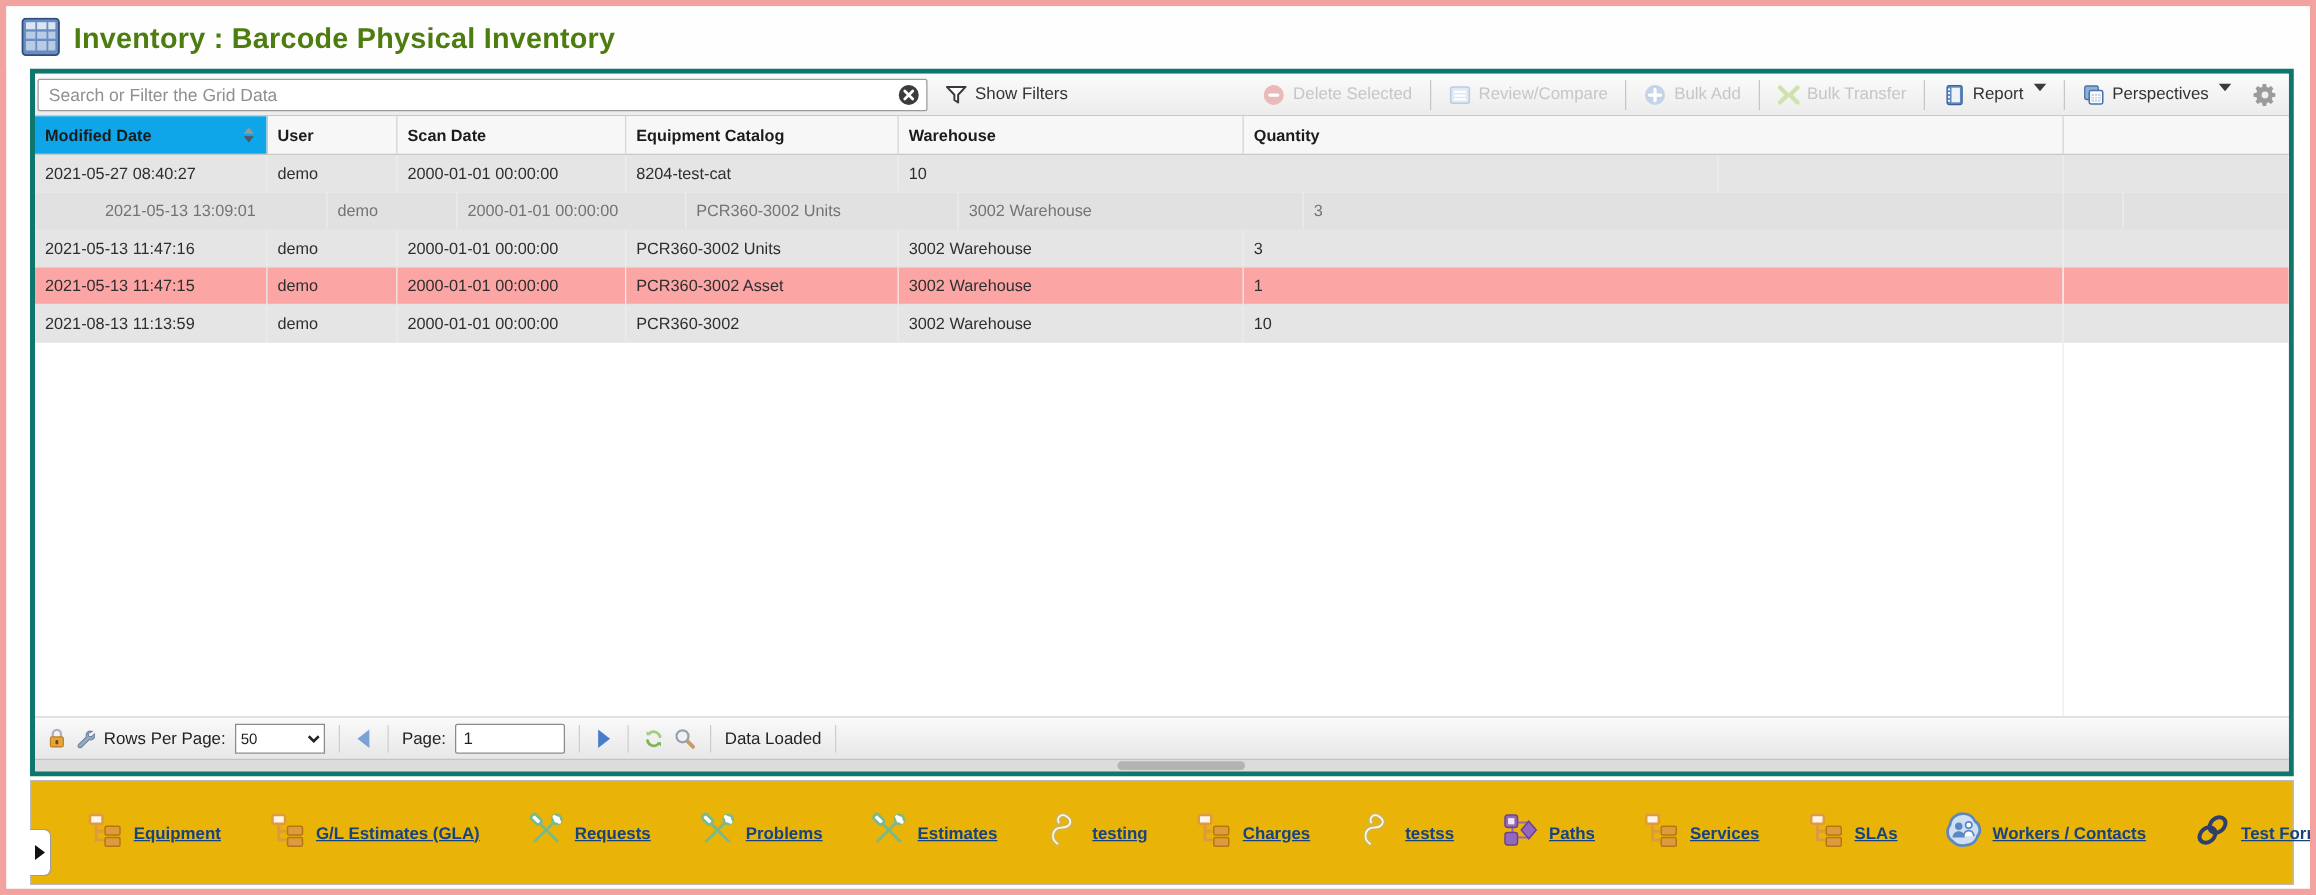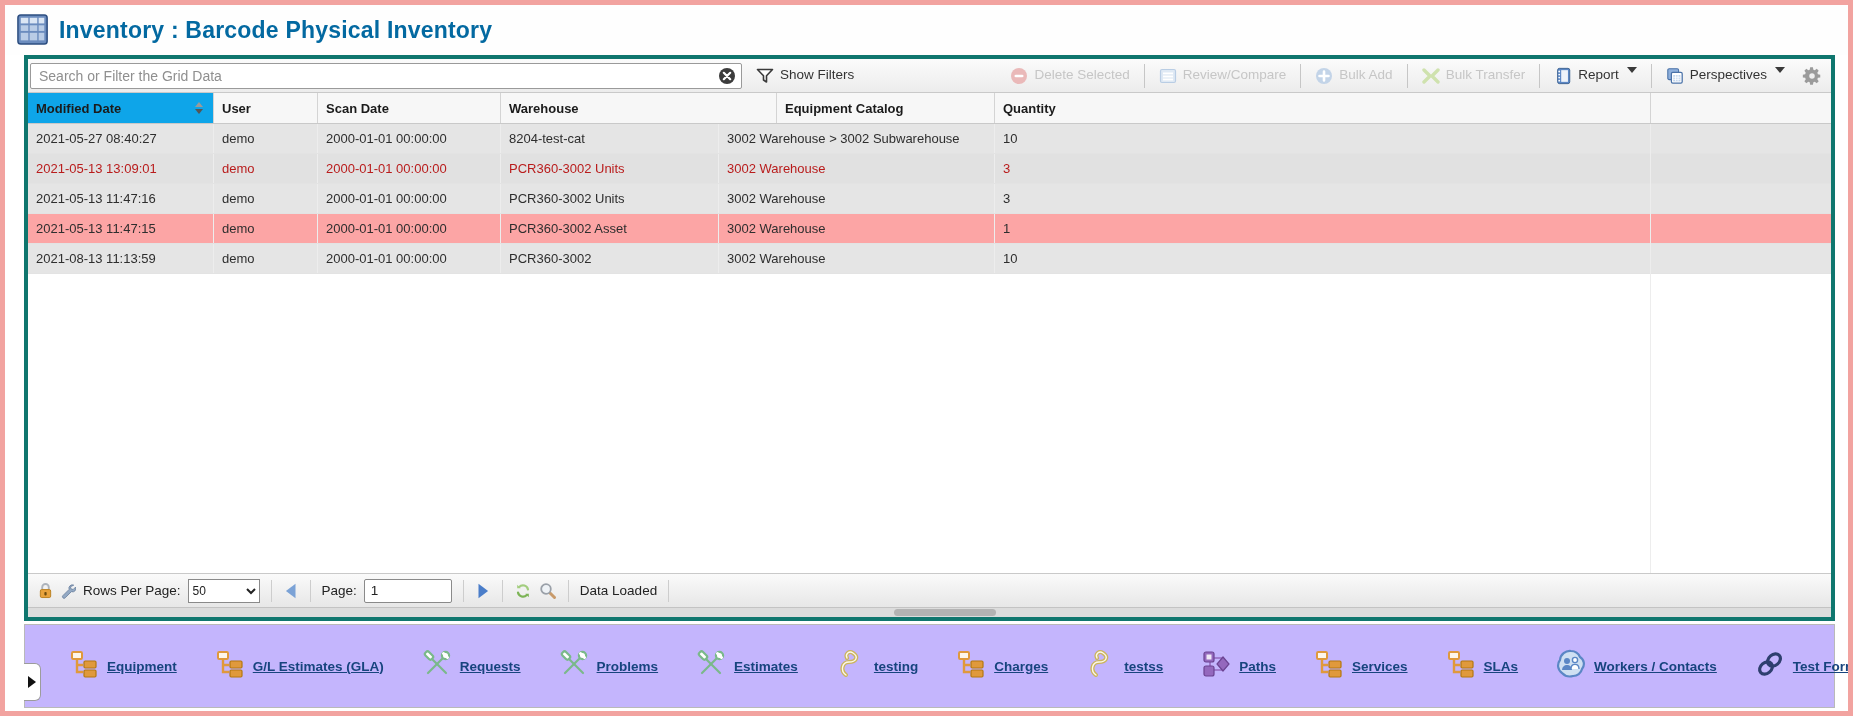--- a/index.html
+++ b/index.html
@@ -7,21 +7,21 @@
   body {
     font-family: "Liberation Sans", "DejaVu Sans", sans-serif;
     background: #fff;
     border: 5px solid #f2a3a0;
     overflow: hidden;
     position: relative;
   }
   
   .titlebar { height: 50px; display: flex; align-items: center; padding-left: 12px; background: #fefefe; }
   .title-icon { width: 32px; height: 32px; margin-right: 10px; flex: 0 0 auto; }
-  .page-title { font-size: 23px; font-weight: bold; color: #0369a1; letter-spacing: .2px; }
+  .page-title { font-size: 23px; font-weight: bold; color: #4d7c0f; letter-spacing: .2px; }
 
   
   .panel {
     margin: 0 13px 0 19px;
     border: 4px solid #0f766e;
     height: 566px;
     display: flex; flex-direction: column;
     background: #fff;
   }
   
@@ -59,21 +59,21 @@
   .sort-icn .up { width: 0; height: 0; border-left: 4px solid transparent; border-right: 4px solid transparent; border-bottom: 5px solid #9a9a9a; }
   .sort-icn .dn { width: 0; height: 0; border-left: 4px solid transparent; border-right: 4px solid transparent; border-top: 5px solid #555; }
 
   .c-modified { width: 186px; } .c-user { width: 104px; } .c-scan { width: 183px; }
   .c-catalog { width: 218px; } .c-warehouse { width: 276px; } .c-qty { width: 656px; }
   .c-extra { flex: 1; border-right: none !important; }
 
   .grid-body { flex: 1; position: relative; background: #fff; overflow: hidden; }
   .grid-row { height: 30px; display: flex; font-size: 13px; color: #2e2e2e; border-bottom: 1px solid #e3e3e3; cursor: pointer; background: #e5e5e5; }
   .grid-row.alt { background: #fca5a5; }
-  .grid-row.selected { background: #e1e1e1; color: #b91c1c; }
+  .grid-row.selected { background: #e1e1e1; color: #737373; padding-left: 48px; }
   .grid-row .cell { display: flex; align-items: center; padding: 0 8px; border-right: 1px solid #ededed; overflow: hidden; white-space: nowrap; }
   .col-guide { position: absolute; top: 0; bottom: 0; width: 1px; background: #ededed; }
 
   
   .pager {
     height: 34px; flex: 0 0 auto;
     background: linear-gradient(#fafafa, #e7e7e7);
     border-top: 1px solid #c9c9c9;
     display: flex; align-items: center; gap: 7px;
     padding: 0 10px; font-size: 13.5px; color: #222;
@@ -85,21 +85,21 @@
   .arrow-btn { width: 16px; height: 18px; display: inline-block; cursor: pointer; }
 
   
   .hscroll { height: 10px; flex: 0 0 auto; background: #dcdcdc; border-top: 1px solid #c3c3c3; position: relative; }
   .hscroll .thumb { position: absolute; top: 1px; height: 7px; border-radius: 4px; background: #b3b3b3; left: 866px; width: 102px; cursor: grab; }
 
   
   .dock {
     margin: 3px 13px 0 19px;
     border: 1px solid #b9b9b9;
-    height: 84px; background: #c4b5fd;
+    height: 84px; background: #eab308;
     display: flex; align-items: center;
     padding-left: 44px; gap: 38px;
     position: relative;
   }
   .dock-expander {
     position: absolute; left: -1px; bottom: 6px;
     width: 17px; height: 38px;
     background: #fff; border: 1px solid #9c9c9c; border-left: none;
     border-radius: 0 6px 6px 0;
     display: flex; align-items: center; justify-content: center; cursor: pointer;
@@ -225,42 +225,41 @@
           <span class="up"></span>
           <span class="dn"></span>
         </span>
     </div>
     <div class="hcell c-user">
         <span>User</span>
       </div>
     <div class="hcell c-scan">
         <span>Scan Date</span>
       </div>
+    <div class="hcell c-catalog">
+        <span>Equipment Catalog</span>
+      </div>
     <div class="hcell c-warehouse">
         <span>Warehouse</span>
-      </div>
-    <div class="hcell c-catalog">
-        <span>Equipment Catalog</span>
       </div>
     <div class="hcell c-qty">
         <span>Quantity</span>
       </div>
     <div class="hcell c-extra">
         <span></span>
       </div>
   </div>
 
   <div class="grid-body">
     <div id="rows-host">
   <div class="grid-row">
     <div class="cell c-modified">2021-05-27 08:40:27</div>
     <div class="cell c-user">demo</div>
     <div class="cell c-scan">2000-01-01 00:00:00</div>
     <div class="cell c-catalog">8204-test-cat</div>
-    <div class="cell c-warehouse">3002 Warehouse &gt; 3002 Subwarehouse</div>
     <div class="cell c-qty">10</div>
     <div class="cell c-extra"></div>
   </div>
 
   <div class="grid-row alt selected">
     <div class="cell c-modified">2021-05-13 13:09:01</div>
     <div class="cell c-user">demo</div>
     <div class="cell c-scan">2000-01-01 00:00:00</div>
     <div class="cell c-catalog">PCR360-3002 Units</div>
     <div class="cell c-warehouse">3002 Warehouse</div>

